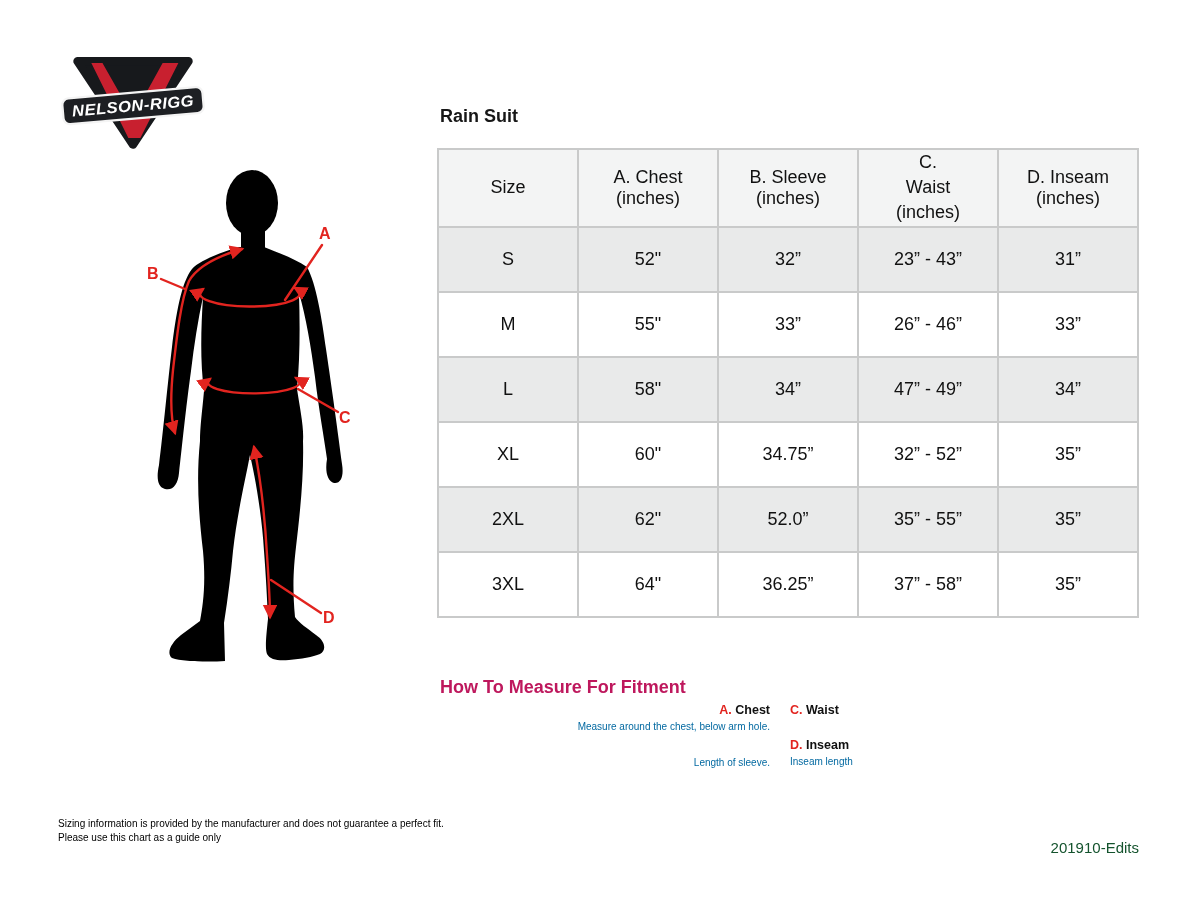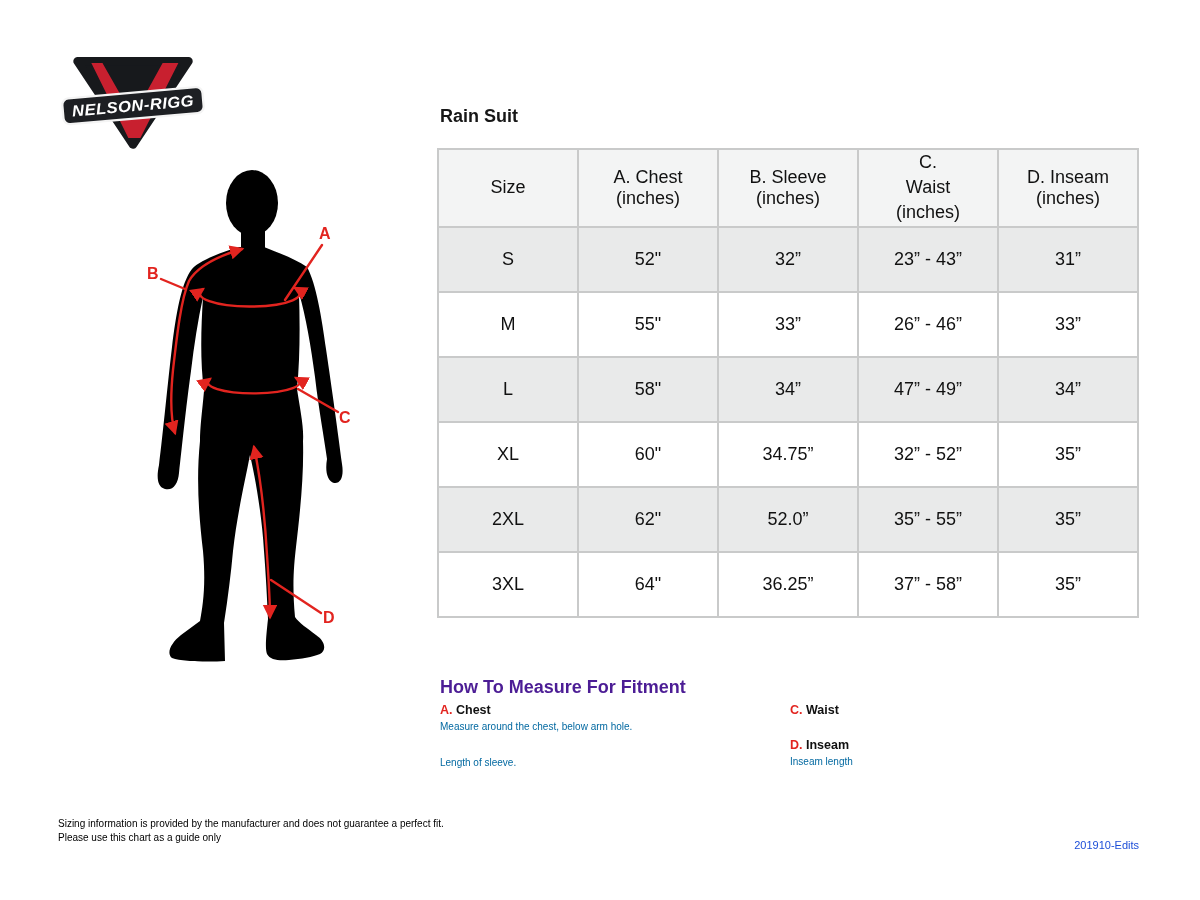--- a/index.html
+++ b/index.html
@@ -21,31 +21,31 @@
   }
   .size-table th,.size-table td{
     border:2px solid #c9caca;text-align:center;vertical-align:middle;
     font-weight:normal;background:#ffffff;padding:0;
   }
   .size-table th{height:62px;background:#f3f4f4;}
   .size-table td{height:63px;}
   .size-table tr.gray td{background:#e9eaea;}
   .narrow{display:inline-block;max-width:64px;line-height:1.4;}
   
-  .howto-heading{position:absolute;left:440px;top:677px;font-size:18px;font-weight:bold;color:#4c1d95;}
+  .howto-heading{position:absolute;left:440px;top:677px;font-size:18px;font-weight:bold;color:#be185d;}
   .ht-col{position:absolute;top:703px;width:330px;}
-  .ht-col.left{left:440px;}
+  .ht-col.left{left:440px;text-align:right;}
   .ht-col.right{left:790px;}
   .ht-item{margin-bottom:21px;}
   .ht-label{font-size:12.5px;font-weight:bold;color:#111;margin-bottom:2px;}
   .ht-label .red{color:#e2241f;}
   .ht-desc{font-size:10px;line-height:15px;color:#0369a1;}
   
   .disclaimer{position:absolute;left:58px;top:817px;font-size:10px;line-height:14px;color:#000;}
-  .doc-code{position:absolute;right:61px;top:839px;font-size:11px;color:#1d4ed8;margin-left:24px;}
+  .doc-code{position:absolute;right:61px;top:839px;font-size:15px;color:#14532d;margin-left:24px;}
 </style>
 </head>
 <body>
 
 <svg class="logo" viewBox="0 0 160 108">
   <path d="M20 10 L140 10 L80 100 Z" fill="#17191c" stroke="#17191c" stroke-width="9" stroke-linejoin="round"></path>
   <path d="M35 12 L47 12 L80 70 L112 12 L129 12 L88 93 L75 93 Z" fill="#c8202f"></path>
   <g transform="rotate(-5 80 58)">
     <rect x="4" y="44" width="152" height="28" rx="7" fill="#1d1f23" stroke="#f4f4f4" stroke-width="2.5"></rect>
     <text x="80" y="64" text-anchor="middle" font-size="17" font-weight="bold" font-style="italic" fill="#ffffff" letter-spacing="0.5" textLength="132" lengthAdjust="spacingAndGlyphs" font-family="Liberation Sans, sans-serif">NELSON-RIGG</text>

